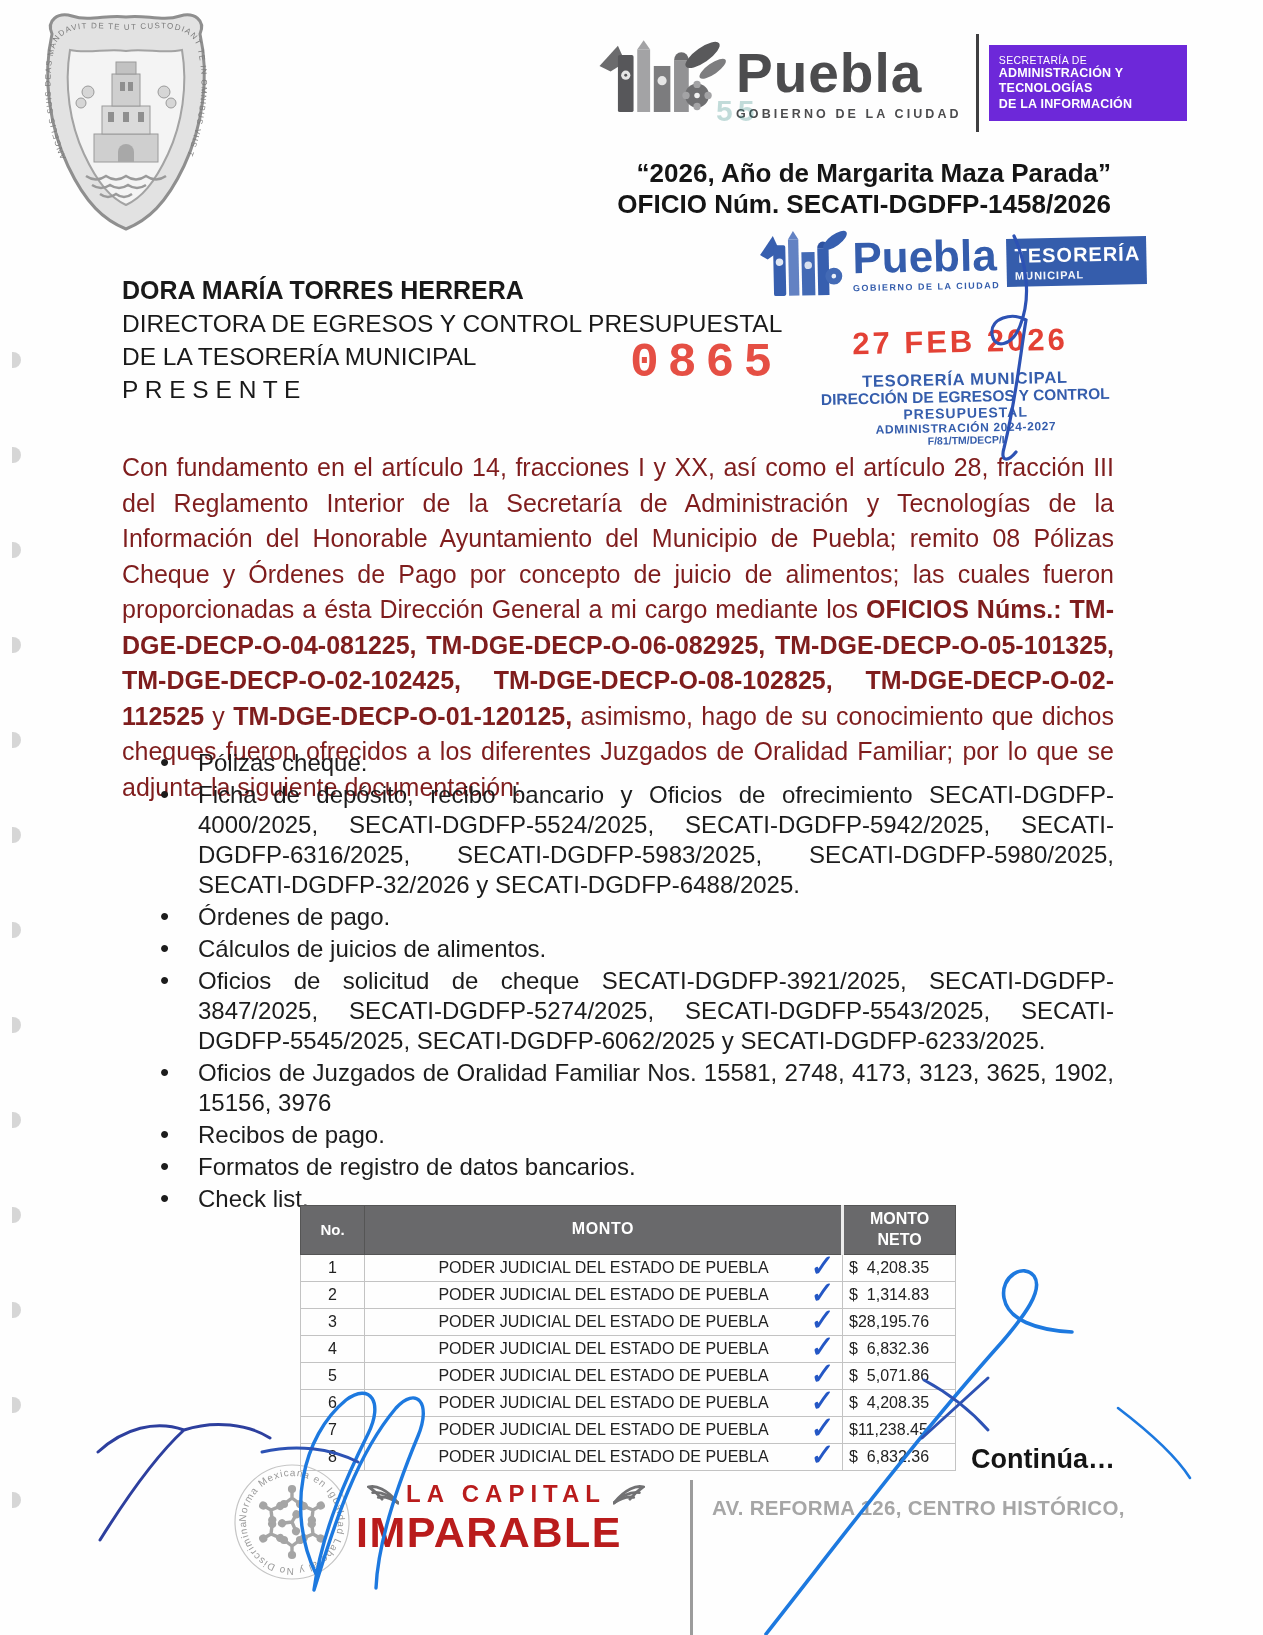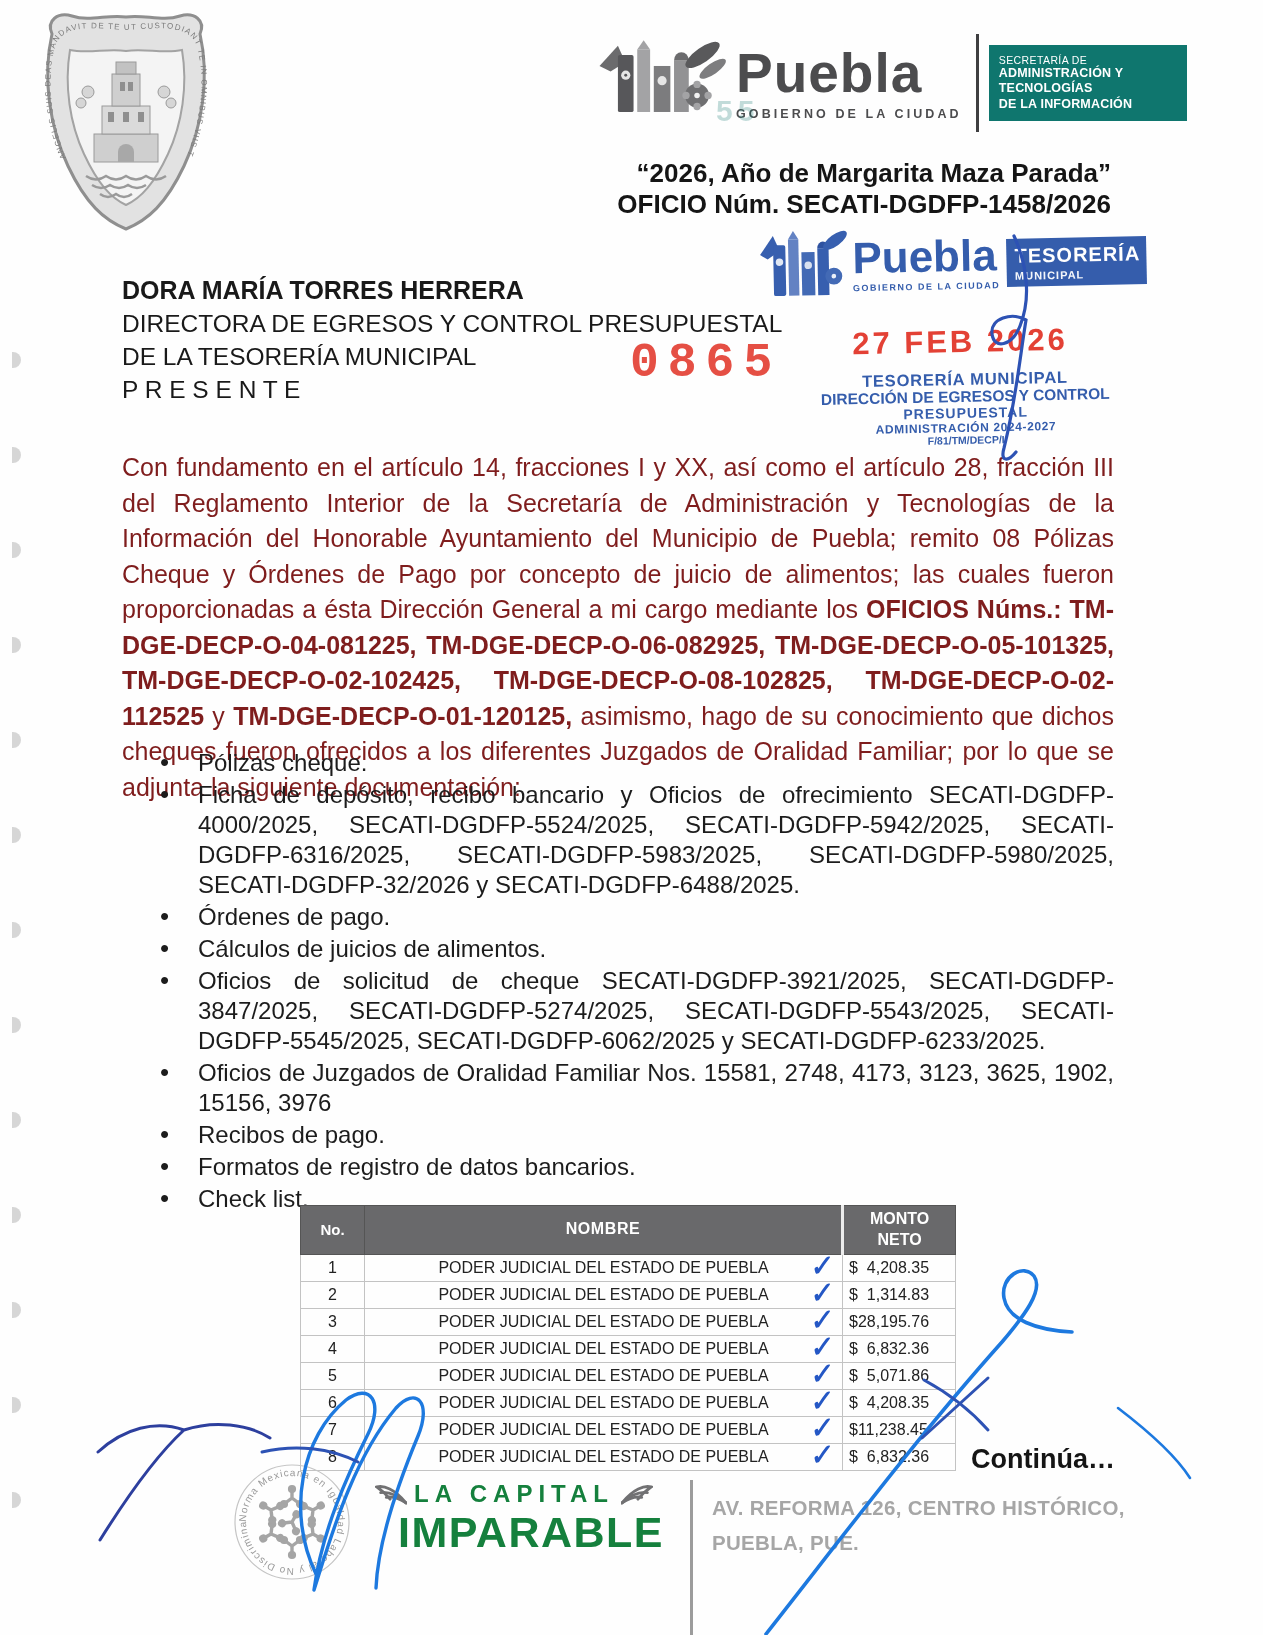--- a/index.html
+++ b/index.html
@@ -14,21 +14,21 @@
   
   .coat { position:absolute; left:36px; top:6px; width:180px; height:232px; }
 
   
   .brand { position:absolute; left:594px; top:32px; display:flex; align-items:center; }
   .brand-mark { width:138px; height:102px; flex:0 0 auto; }
   .brand-text { margin-left:4px; }
   .brand-name { font-size:55px; font-weight:bold; color:#4c4c4e; line-height:1; letter-spacing:1px; }
   .brand-tag { font-size:12.5px; font-weight:bold; color:#4c4c4e; letter-spacing:3.1px; margin-top:6px; }
   .brand-sep { width:3px; height:98px; background:#3f3f41; margin:0 10px 0 14px; }
-  .secretariat { width:198px; background:#0f766e; color:#fff; padding:9px 10px; }
+  .secretariat { width:198px; background:#6d28d9; color:#fff; padding:9px 10px; }
   .sec1 { font-size:10.5px; letter-spacing:.4px; }
   .sec2,.sec3 { font-size:12.5px; font-weight:bold; letter-spacing:.2px; line-height:1.22; }
 
   .bleed { position:absolute; left:716px; top:94px; color:#0f766e; opacity:.25; font-size:30px; font-weight:bold; letter-spacing:5px; }
 
   .year-legend { position:absolute; top:158px; right:152px; text-align:right; font-weight:bold; font-size:26px; line-height:31px; color:#151515; }
 
   .recipient { position:absolute; left:122px; top:266px; font-size:24.5px; line-height:33px; color:#191919;margin-top:8px; }
   .recipient .name { font-weight:bold; font-size:25px; }
 
@@ -67,21 +67,21 @@
   .amounts thead tr { height:48px;border-radius:19px; }
   .amounts tbody tr { height:27px; }
   .amounts td { border:1px solid #c3c3c3; text-align:center; color:#222; }
   .amounts td.c-mon { text-align:left; white-space:pre; padding-left:6px; position:relative; }
   .chk { position:absolute; left:-32px; top:-5px; color:#2457c5; font-size:27px; font-weight:bold; transform:rotate(-8deg) skewX(-12deg); }
 
   .continua { position:absolute; right:148px; top:1444px; font-size:27px; font-weight:bold; color:#151515;margin-left:36px; }
 
   
   .seal { position:absolute; left:230px; top:1460px; width:124px; height:124px; }
-  .capital { position:absolute; left:364px; top:1480px; width:300px; text-align:right; color:#15803d; }
+  .capital { position:absolute; left:356px; top:1480px; width:300px; text-align:left; color:#b91c1c; }
   .cap1 { display:flex; align-items:center; justify-content:center; gap:7px; font-size:24px; font-weight:bold; letter-spacing:6px; }
   .cap1 svg { width:32px; height:23px; flex:0 0 auto; }
   .cap2 { font-size:43px; font-weight:bold; letter-spacing:1.5px; margin-top:3px; line-height:1; }
   .footer-divider { position:absolute; left:690px; top:1480px; width:3px; height:155px; background:#9c9c9c; }
   .address { position:absolute; left:712px; top:1490px; color:#a6a6a6; font-size:20.5px; line-height:35px; font-weight:bold; letter-spacing:.3px; }
 
   .ink { position:absolute; left:0; top:0; width:1263px; height:1635px; pointer-events:none; }
 </style>
 </head>
 <body>
@@ -229,21 +229,21 @@
     <li>Oficios de Juzgados de Oralidad Familiar Nos. 15581, 2748, 4173, 3123, 3625, 1902, 15156, 3976</li>
     <li>Recibos de pago.</li>
     <li>Formatos de registro de datos bancarios.</li>
     <li>Check list.</li>
   </ul>
 
   <table class="amounts">
     <thead>
       <tr>
         <th class="c-no">No.</th>
-        <th class="c-nom">NOMBRE</th>
+        <th class="c-nom">MONTO</th>
         <th class="c-mon">MONTO NETO</th>
       </tr>
     </thead>
     <tbody>
       <tr>
         <td>1</td>
         <td>PODER JUDICIAL DEL ESTADO DE PUEBLA</td>
         <td class="c-mon"><span class="chk">✓</span><span>$  4,208.35</span></td>
       </tr>
       <tr>
@@ -356,21 +356,20 @@
           </g>
         </svg>
     </div>
     <div class="cap2">IMPARABLE</div>
   </div>
 
   <div class="footer-divider"></div>
 
   <div class="address">
     <div>AV. REFORMA 126, CENTRO HISTÓRICO,</div>
-    <div>PUEBLA, PUE.</div>
   </div>
 
   <svg class="ink" viewBox="0 0 1263 1635">
     <g fill="none" stroke-linecap="round">
       <path stroke="#2d52b4" stroke-width="3.2" d="M1014 236 C1026 262 1032 296 1020 326 C1012 346 994 350 992 334 C990 318 1012 312 1026 320 C1020 356 1016 400 1004 448 C1000 462 1008 462 1016 452"></path>
       <path stroke="#1d79df" stroke-width="3.6" d="M766 1634 C840 1540 918 1436 1002 1342 C1024 1316 1044 1290 1034 1276 C1024 1263 1000 1276 1004 1298 C1008 1320 1036 1330 1072 1332"></path>
       <path stroke="#2d52b4" stroke-width="3" d="M924 1380 C950 1394 972 1412 988 1430 M988 1378 C964 1400 942 1420 922 1438"></path>
       <path stroke="#1d79df" stroke-width="2.6" d="M1118 1408 C1152 1434 1176 1456 1190 1478"></path>
       <path stroke="#2d3f9e" stroke-width="3" d="M98 1452 C124 1428 156 1420 184 1430 C160 1452 130 1492 100 1540 M184 1430 C214 1420 248 1424 270 1438"></path>
       <path stroke="#1d79df" stroke-width="3.4" d="M316 1574 C286 1512 302 1436 346 1400 C370 1382 384 1402 368 1434 C348 1474 322 1530 314 1590 M314 1590 C330 1540 352 1460 396 1408 C416 1386 432 1402 418 1436 C398 1484 378 1540 376 1588"></path>

